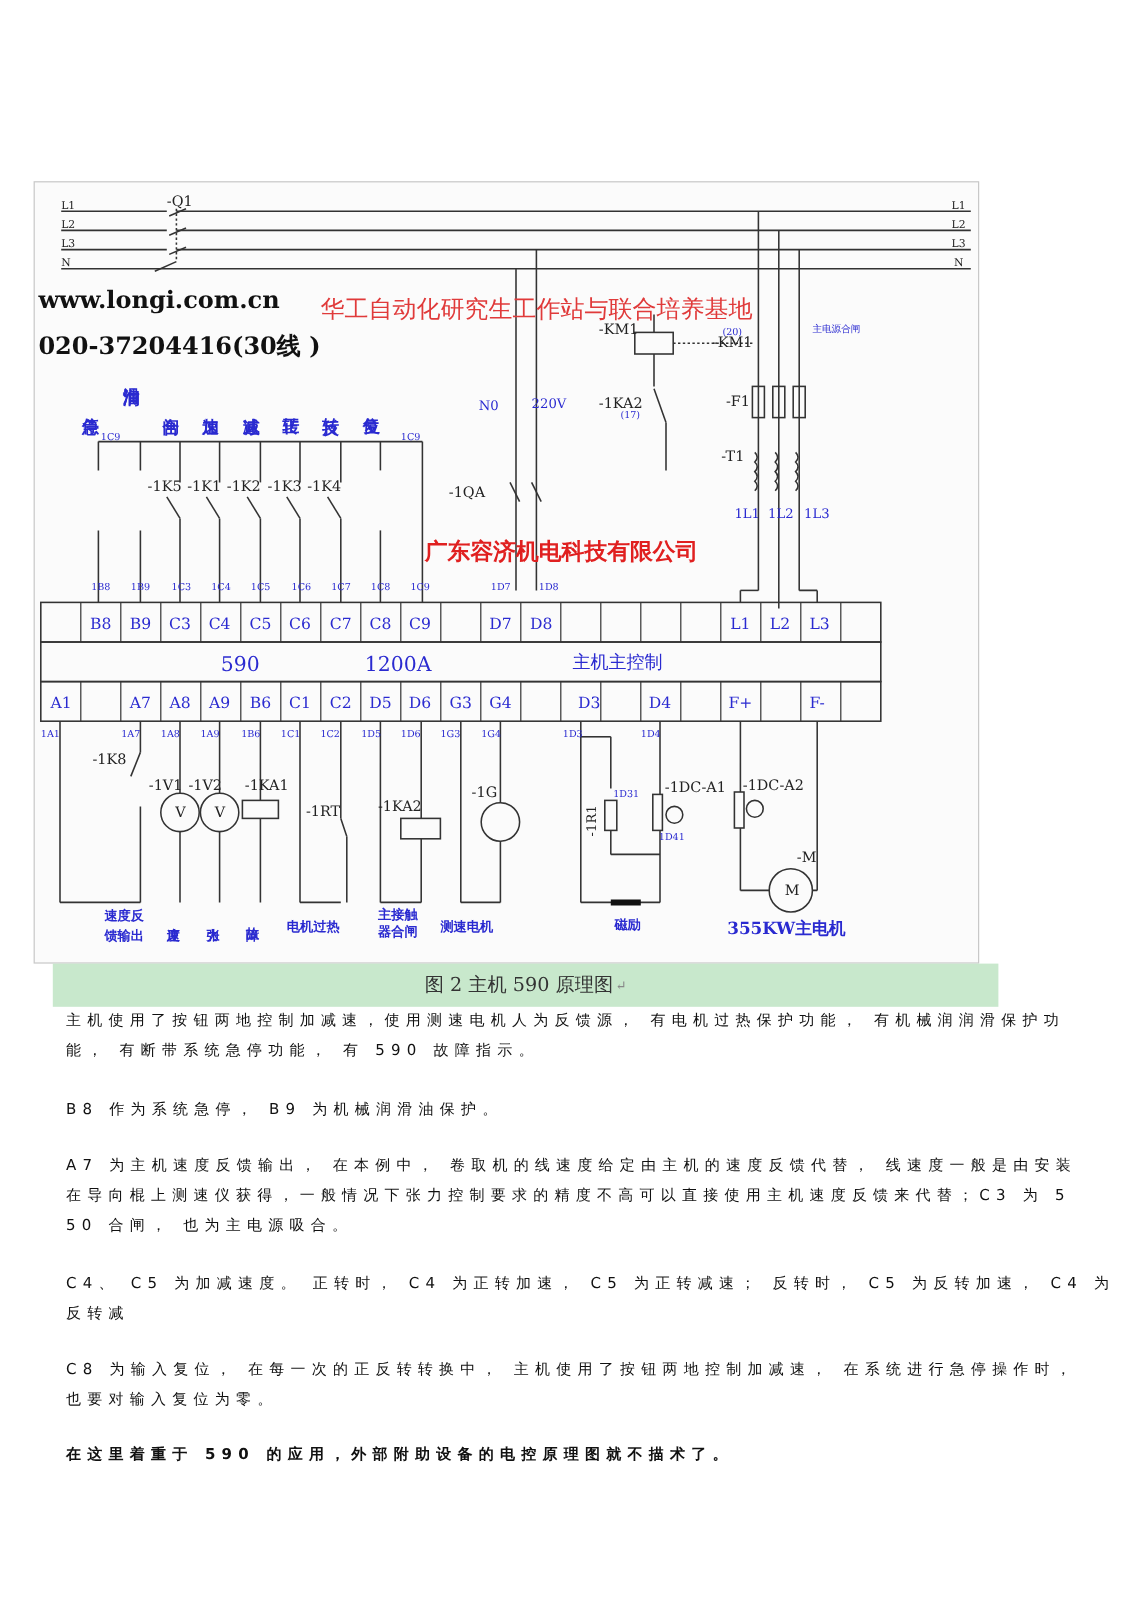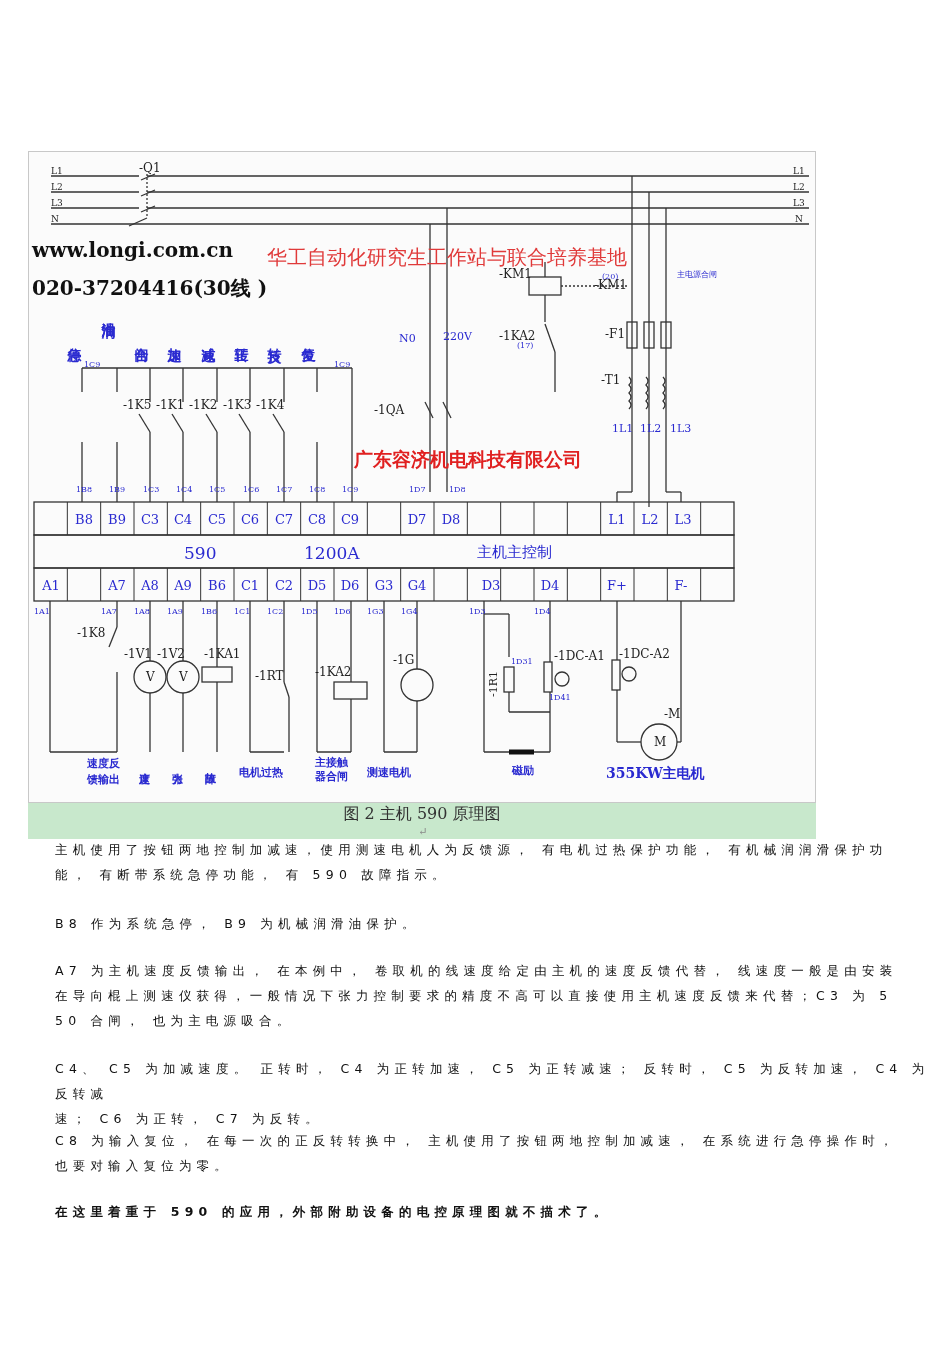--- a/index.html
+++ b/index.html
@@ -1,19 +1,19 @@
 <!DOCTYPE html>
 <html><head>
 <meta charset="utf-8">
 <style>
   html,body{margin:0;padding:0;background:#ffffff;}
   body{width:950px;height:1345px;position:relative;overflow:hidden;font-family:"DejaVu Sans",sans-serif;color:#111;}
   .figure{position:absolute;left:28px;top:122px;width:788px;height:688px;margin-top:29px;}
   .diagram{position:absolute;left:0;top:0;width:788px;height:652px;background:#fbfbfb;border:1px solid #c8c8c8;box-sizing:border-box;}
-  .caption{position:absolute;left:0;top:652px;width:788px;height:36px;background:#c8e8cc;display:flex;align-items:center;justify-content:center;font-family:"DejaVu Serif",serif;font-size:16px;color:#333;flex-direction:column;}
+  .caption{position:absolute;left:16px;top:652px;width:788px;height:36px;background:#c8e8cc;display:flex;align-items:center;justify-content:center;font-family:"DejaVu Serif",serif;font-size:16px;color:#333;}
   .caption .mark{color:#888;font-size:11px;margin-left:2px;}
   .text{position:absolute;left:28px;font-size:12.5px;letter-spacing:5.2px;line-height:25px;color:#111;width:890px;margin-left:27px;}
   svg text{font-family:"DejaVu Serif",serif;}
   .blue{fill:#2a2ad0;}
   .lbl{fill:#222;}
 </style>
 </head>
 <body>
 
 <div class="figure">
@@ -343,21 +343,20 @@
 <div class="text" style="top:911px;">
   <div>B8 作为系统急停， B9 为机械润滑油保护。</div>
 </div>
 <div class="text" style="top:958px;">
   <div>A7 为主机速度反馈输出， 在本例中， 卷取机的线速度给定由主机的速度反馈代替， 线速度一般是由安装</div>
   <div>在导向棍上测速仪获得，一般情况下张力控制要求的精度不高可以直接使用主机速度反馈来代替；C3 为 5</div>
   <div>50 合闸， 也为主电源吸合。</div>
 </div>
 <div class="text" style="top:1056px;">
   <div>C4、 C5 为加减速度。 正转时，  C4 为正转加速， C5 为正转减速； 反转时， C5 为反转加速， C4 为反转减</div>
-  <div>速； C6 为正转， C7 为反转。</div>
 </div>
 <div class="text" style="top:1128px;">
   <div>C8 为输入复位， 在每一次的正反转转换中， 主机使用了按钮两地控制加减速， 在系统进行急停操作时，</div>
   <div>也要对输入复位为零。</div>
 </div>
 <div class="text" style="top:1199px;font-weight:bold;">
   <div>在这里着重于 590 的应用，外部附助设备的电控原理图就不描术了。</div>
 </div>
 
 </body></html>

